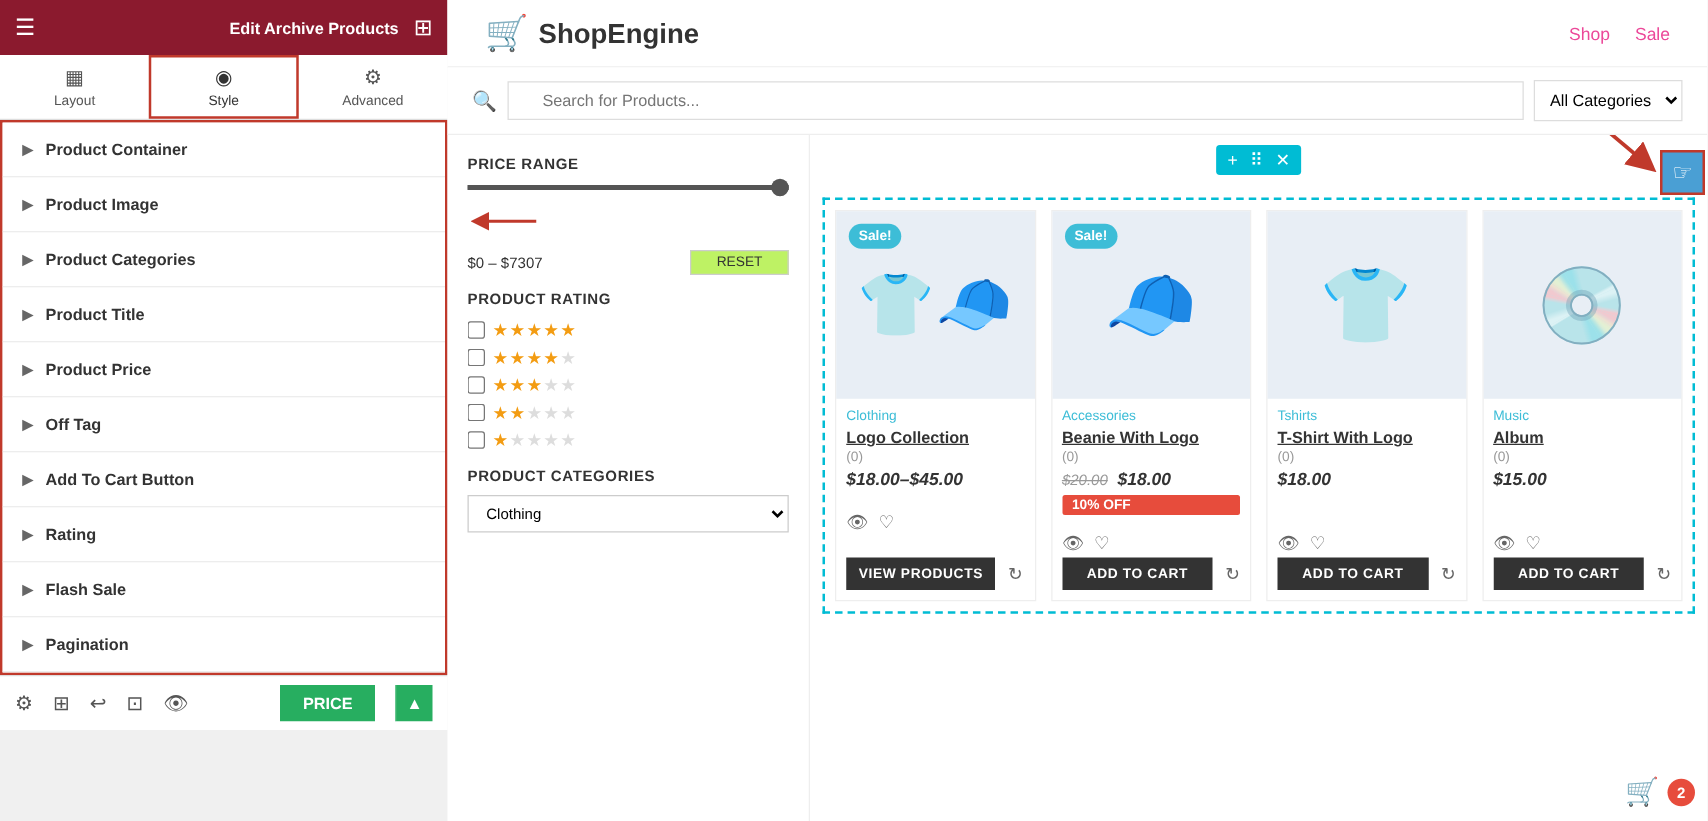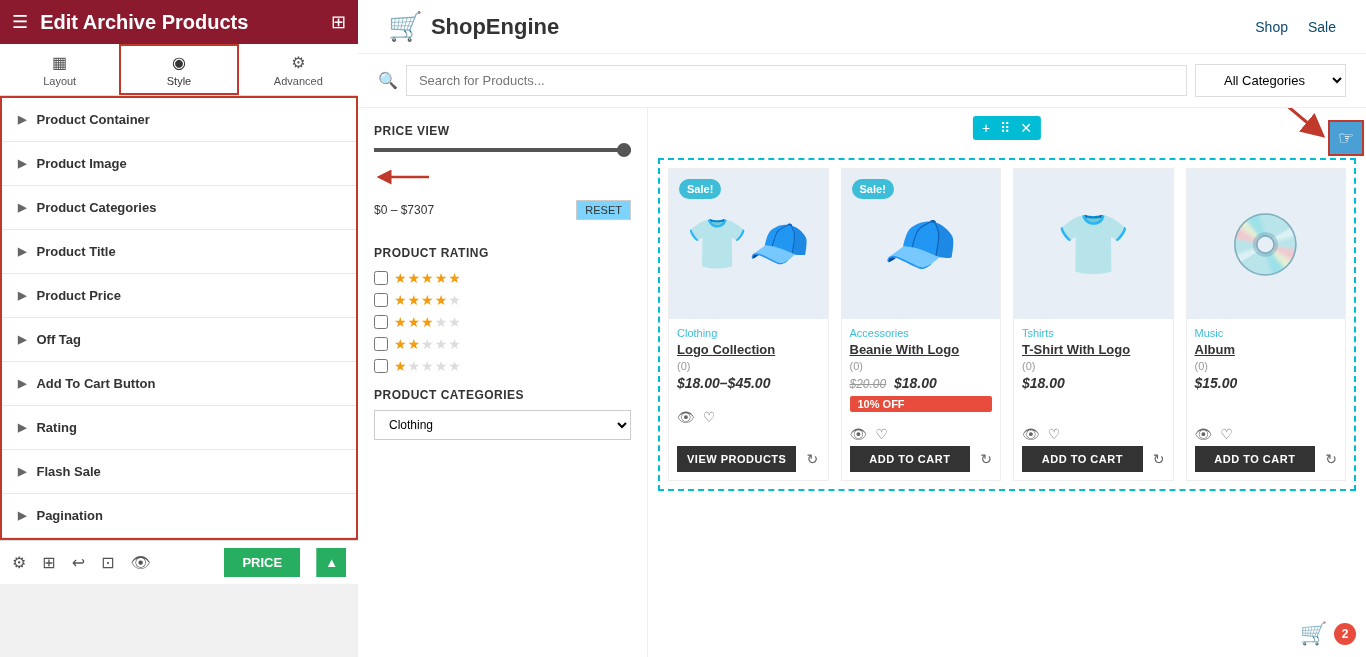--- a/index.html
+++ b/index.html
@@ -10,21 +10,21 @@
       display: flex;
       align-items: center;
       background: #8b1a2e;
       color: white;
       height: 44px;
       padding: 0 12px;
       gap: 12px;
       flex-shrink: 0;
     }
     .top-bar-hamburger { font-size: 18px; cursor: pointer; }
-    .top-bar-title { font-size: 20px; font-weight: bold; flex: 1; text-align: left; }
+    .top-bar-title { font-size: 13px; font-weight: bold; flex: 1; text-align: right; }
     .top-bar-grid { font-size: 18px; cursor: pointer; }
 
     
     .tab-bar {
       display: flex;
       background: #fff;
       border-bottom: 1px solid #ddd;
       height: 52px;
       flex-shrink: 0;
       width: 358px;
@@ -91,44 +91,44 @@
     .shop-logo {
       display: flex;
       align-items: center;
       gap: 8px;
       font-size: 22px;
       font-weight: bold;
       color: #333;
     }
     .logo-icon { font-size: 28px; }
     .shop-nav { display: flex; gap: 20px; font-size: 14px; color: #333; }
-    .shop-nav a { text-decoration: none; color: #0c4a6e; cursor: pointer; }
+    .shop-nav a { text-decoration: none; color: #ec4899; cursor: pointer; }
 
     
     .search-bar {
       display: flex;
       align-items: center;
       padding: 10px 20px;
       border-bottom: 1px solid #eee;
       gap: 8px;
       background: #fff;
       flex-shrink: 0;
     }
     .search-icon { color: #666; font-size: 16px; }
     .search-input {
       flex: 1;
       border: 1px solid #ddd;
-      padding: 7px 12px;
+      padding: 7px 27px;
       font-size: 13px;
       outline: none;
       color: #999;
     }
     .category-select {
       border: 1px solid #ddd;
-      padding: 7px 24px;
+      padding: 7px 8px;
       font-size: 13px;
       background: #fff;
       cursor: pointer;
       outline: none;
     }
 
     
     .content-area {
       display: flex;
       flex: 1;
@@ -187,22 +187,22 @@
     .price-info {
       display: flex;
       align-items: center;
       justify-content: space-between;
       margin-top: 8px;
     }
     .price-text { font-size: 12px; color: #333; }
     .reset-btn {
       font-size: 11px;
       border: 1px solid #ccc;
-      background: #7dd3fc;
-      padding: 3px 8px;
+      background: #bef264;
+      padding: 3px 20px;
       cursor: pointer;
       color: #333;
     }
     .rating-list { list-style: none; margin-bottom: 14px; }
     .rating-item { display: flex; align-items: center; gap: 6px; margin-bottom: 6px; }
     .rating-check { width: 14px; height: 14px; border: 1px solid #ccc; cursor: pointer; }
     .stars { color: #f39c12; font-size: 14px; letter-spacing: 1px; }
     .stars .empty { color: #ddd; }
     .categories-title { font-size: 12px; font-weight: bold; color: #333; margin-bottom: 8px; letter-spacing: 0.5px; }
     .category-dropdown {
@@ -495,21 +495,21 @@
         <input class="search-input" type="text" placeholder="Search for Products..." style="">
         <select class="category-select">
           <option>All Categories</option>
         </select>
       </div>
 
       <div class="content-area">
 
         <div class="filter-sidebar">
 
-          <div class="filter-section-title">PRICE VIEW</div>
+          <div class="filter-section-title">PRICE RANGE</div>
           <div class="price-range-slider">
             <div class="slider-track">
               <div class="slider-fill"></div>
               <div class="slider-thumb"></div>
             </div>
           </div>
 
           <div style="display:flex; align-items:center; margin-bottom:4px;">
             <svg width="60" height="30">
               <defs>
@@ -518,21 +518,21 @@
                 </marker>
               </defs>
               <line x1="55" y1="15" x2="10" y2="15" stroke="#c0392b" stroke-width="2.5" marker-end="url(#arrowhead)"></line>
             </svg>
           </div>
           <div class="price-info">
             <span class="price-text">$0 – $7307</span>
             <button class="reset-btn">RESET</button>
           </div>
 
-          <div style="margin-top:26px;">
+          <div style="margin-top:12px;">
             <div class="filter-section-title">PRODUCT RATING</div>
             <ul class="rating-list">
               <li class="rating-item">
                 <input type="checkbox" class="rating-check" style="">
                 <span class="stars">★★★★★</span>
               </li>
               <li class="rating-item">
                 <input type="checkbox" class="rating-check" style="">
                 <span class="stars">★★★★<span class="empty">★</span></span>
               </li>

